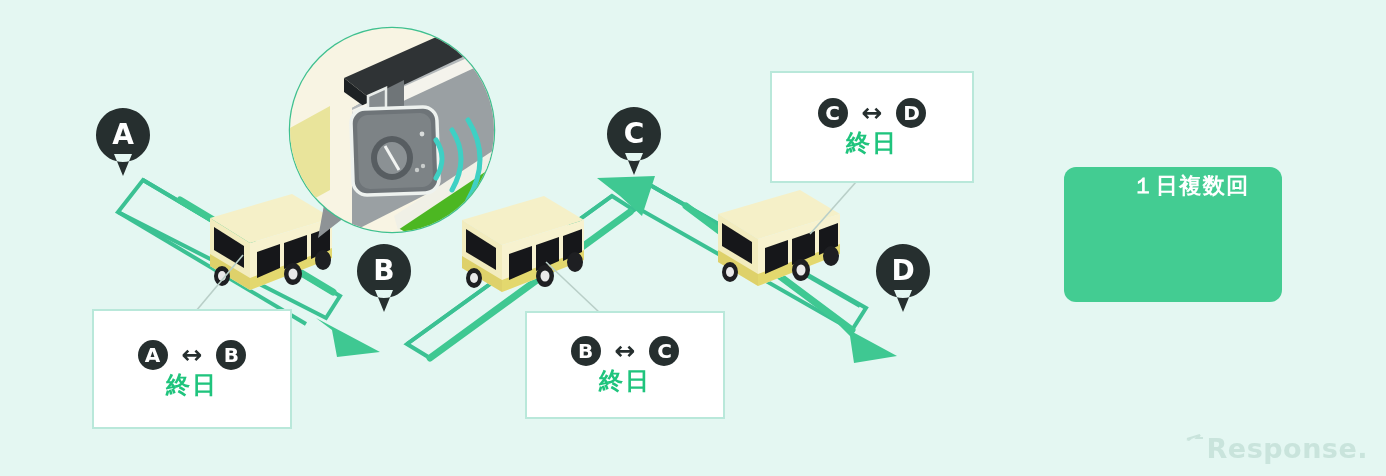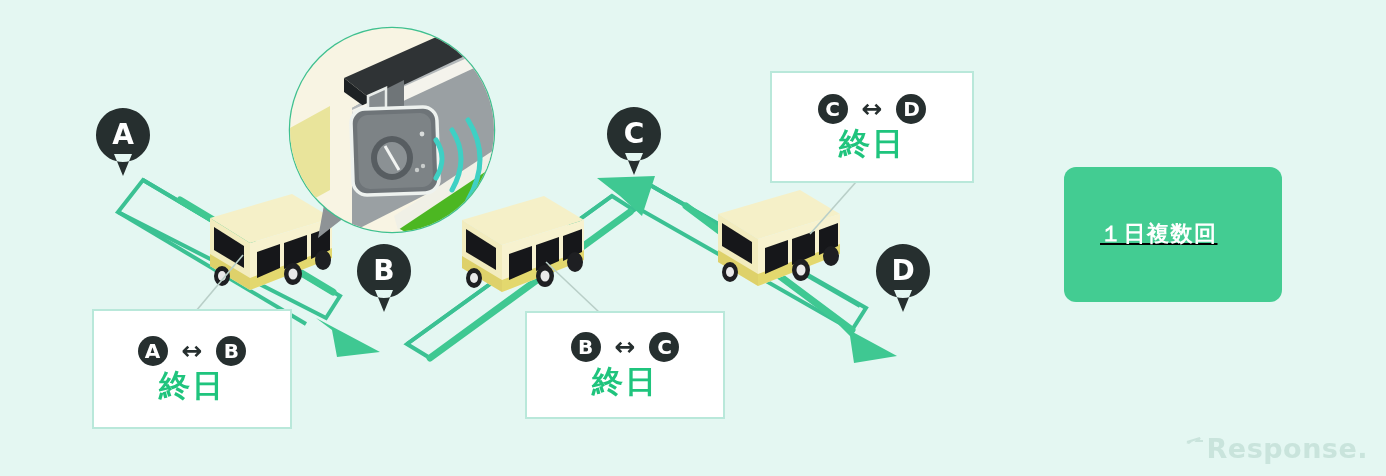--- a/index.html
+++ b/index.html
@@ -38,21 +38,21 @@
     display:flex;align-items:center;justify-content:center;
     line-height:1;
     font-family:"DejaVu Sans",sans-serif;
   }
   .lb-arrow{
     color:#262f2f;font-size:25px;font-weight:bold;line-height:1;
     font-family:"DejaVu Sans",sans-serif;
   }
   .lb-text{
     color:#1fc47d;
-    font-size:31px;
+    font-size:24px;
     font-weight:bold;
     letter-spacing:2px;
     line-height:1.1;
     font-family:"DejaVu Sans","Liberation Sans",sans-serif;
   }
 
   
   .pin{position:absolute;z-index:25;width:54px;height:70px;}
   .pin-letter{
     position:absolute;left:0;top:0;width:54px;height:54px;
@@ -62,46 +62,45 @@
     pointer-events:none;
   }
 
   
   .chip{
     position:absolute;
     background:#43cc92;
     border-radius:12px;
     box-sizing:border-box;
     display:flex;
-    flex-direction:column;
+    flex-direction:row;
     justify-content:center;
     padding-left:36px;
     z-index:20;
-    text-decoration:underline;
   }
   .chip-line{
     color:#ffffff;
     font-size:22px;
     font-weight:bold;
     letter-spacing:1.5px;
     line-height:1.75;
     font-family:"DejaVu Sans","Liberation Sans",sans-serif;
   }
 
   
   .watermark{
     position:absolute;
     right:18px;bottom:12px;
     color:#c9e4dc;
     font-size:27px;
     font-weight:bold;
     letter-spacing:.5px;
     font-family:"DejaVu Sans","Liberation Sans",sans-serif;
     z-index:30;
-    display:flex;align-items:center;gap:2px;margin-top:45px;
+    display:flex;gap:2px;margin-top:45px;
   }
 </style>
 </head>
 <body>
 
 <div id="stage">
 
   <svg id="svgroot" viewBox="0 0 1386 476">
     <defs>
       <clipPath id="circClip">

